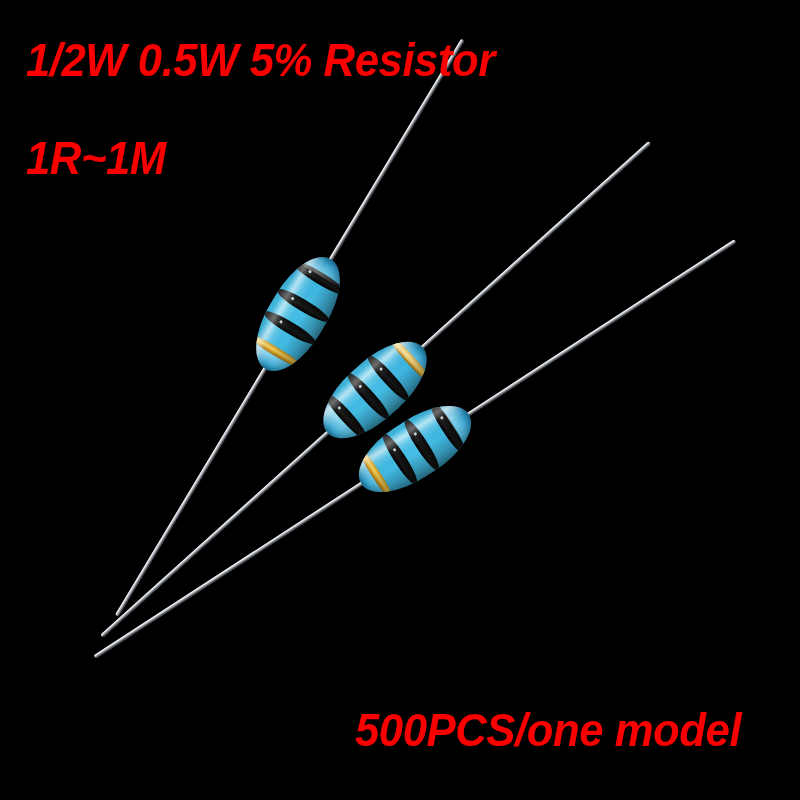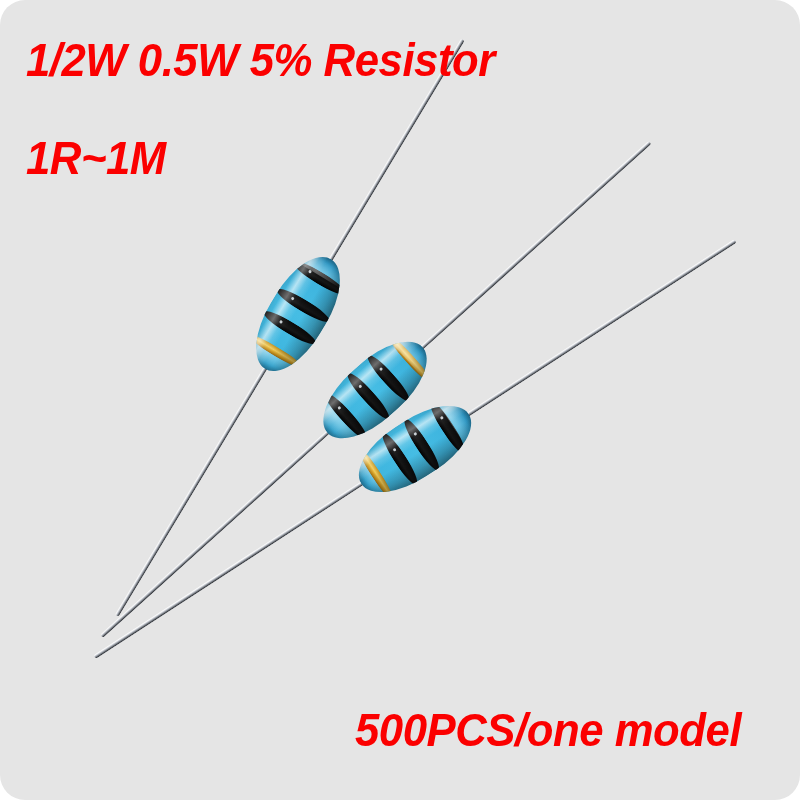--- a/index.html
+++ b/index.html
@@ -4,24 +4,23 @@
 <style>
   html, body {
     margin: 0;
     padding: 0;
     background: #ffffff;
   }
   #stage {
     position: relative;
     width: 800px;
     height: 800px;
-    background: #e5e5e5;
+    background: #000000;
     overflow: hidden;
     font-family: "Liberation Sans", sans-serif;
-    border-radius: 25px;
   }
 
   
   .redtext {
     position: absolute;
     color: #fb0000;
     font-family: "Liberation Sans", sans-serif;
     font-weight: bold;
     font-style: italic;
     white-space: nowrap;

